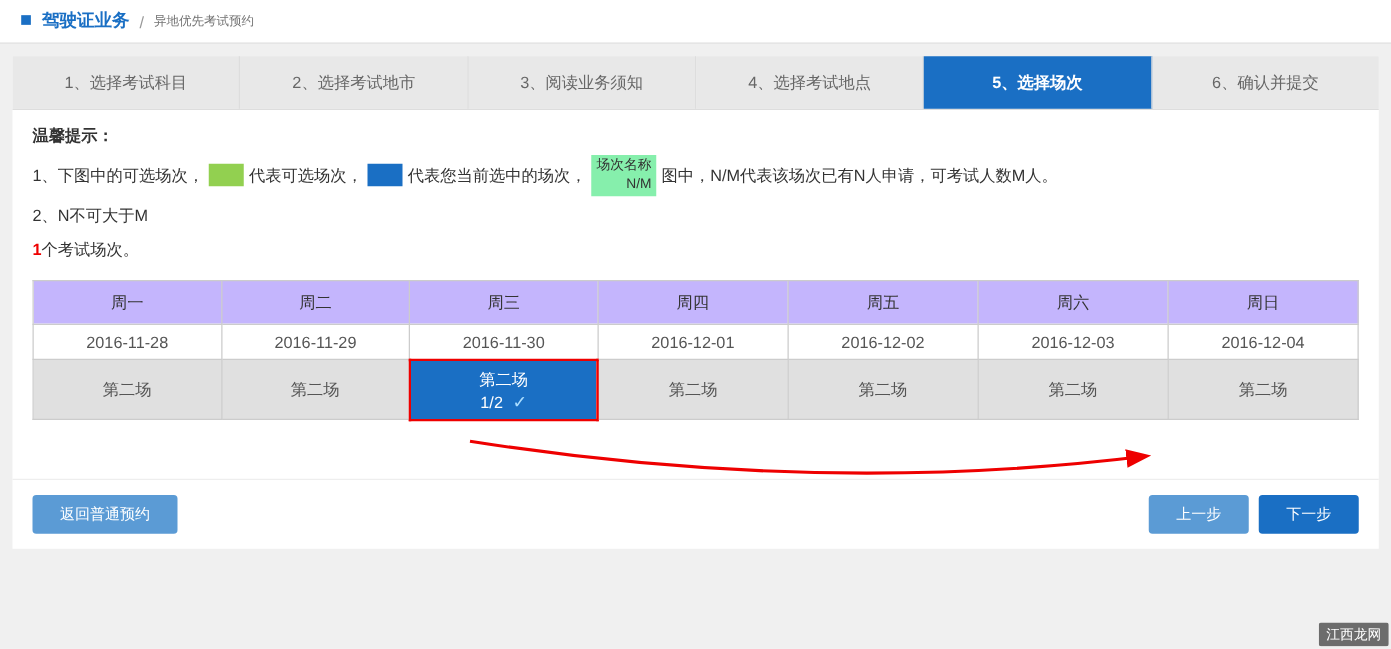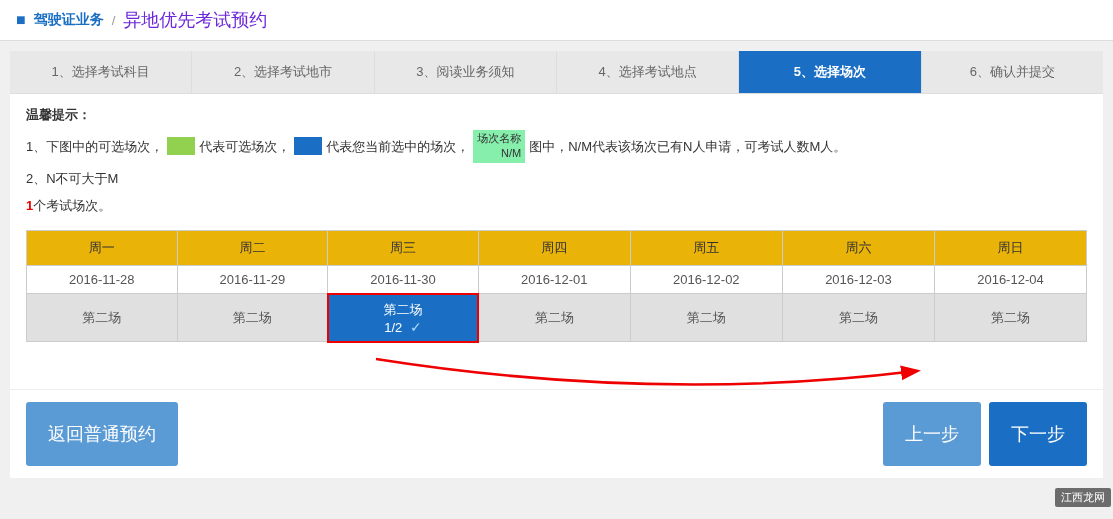--- a/index.html
+++ b/index.html
@@ -30,22 +30,22 @@
     .header-title {
       color: #1a6fc4;
       font-size: 14px;
       font-weight: bold;
     }
     .header-sep {
       color: #999;
       margin: 0 8px;
     }
     .header-subtitle {
-      color: #6d28d9;
-      font-size: 18px;
+      color: #737373;
+      font-size: 10px;
     }
 
     
     .main {
       background: #fff;
       margin: 10px 10px;
       padding: 0;
     }
 
     
@@ -124,21 +124,21 @@
     
     .schedule-wrapper {
       padding: 0 16px 10px 16px;
     }
     .schedule-table {
       width: 100%;
       border-collapse: collapse;
       border: 1px solid #ccc;
     }
     .schedule-table th {
-      background: #eab308;
+      background: #c4b5fd;
       border: 1px solid #ccc;
       padding: 8px 4px;
       text-align: center;
       font-weight: normal;
       color: #333;
     }
     .schedule-table td {
       border: 1px solid #ccc;
       padding: 6px 16px;
       text-align: center;
@@ -168,25 +168,25 @@
     
     .footer-buttons {
       padding: 12px 16px;
       display: flex;
       justify-content: space-between;
       align-items: center;
       border-top: 1px solid #eee;
     }
     .btn {
       display: inline-block;
-      padding: 20px 22px;
+      padding: 7px 22px;
       border-radius: 3px;
       border: none;
       cursor: pointer;
-      font-size: 18px;
+      font-size: 12px;
       font-family: inherit;
     }
     .btn-return {
       background: #5b9bd5;
       color: #fff;
     }
     .btn-prev {
       background: #5b9bd5;
       color: #fff;
     }
@@ -195,21 +195,21 @@
       color: #fff;
     }
     .footer-right {
       display: flex;
       gap: 8px;
     }
 
     
     .watermark {
       position: fixed;
-      bottom: 12px;
+      bottom: 2px;
       right: 2px;
       background: rgba(0,0,0,0.55);
       color: #fff;
       font-size: 11px;
       padding: 2px 6px;
       border-radius: 2px;
       pointer-events: none;
     }
   </style>
 </head>

